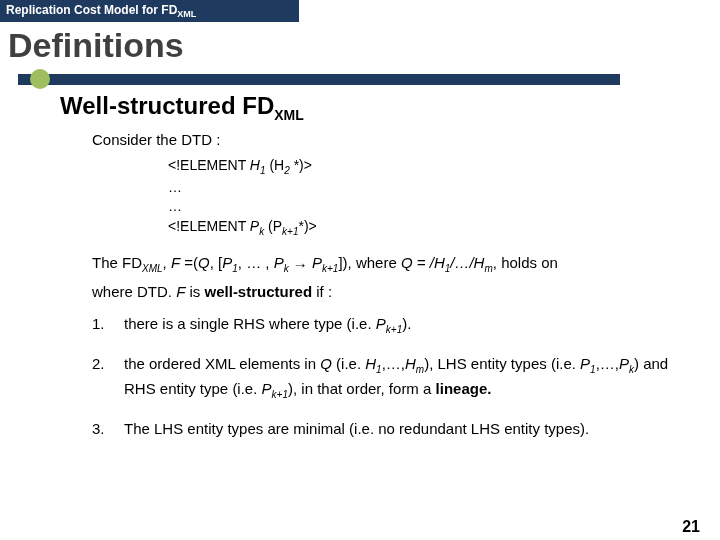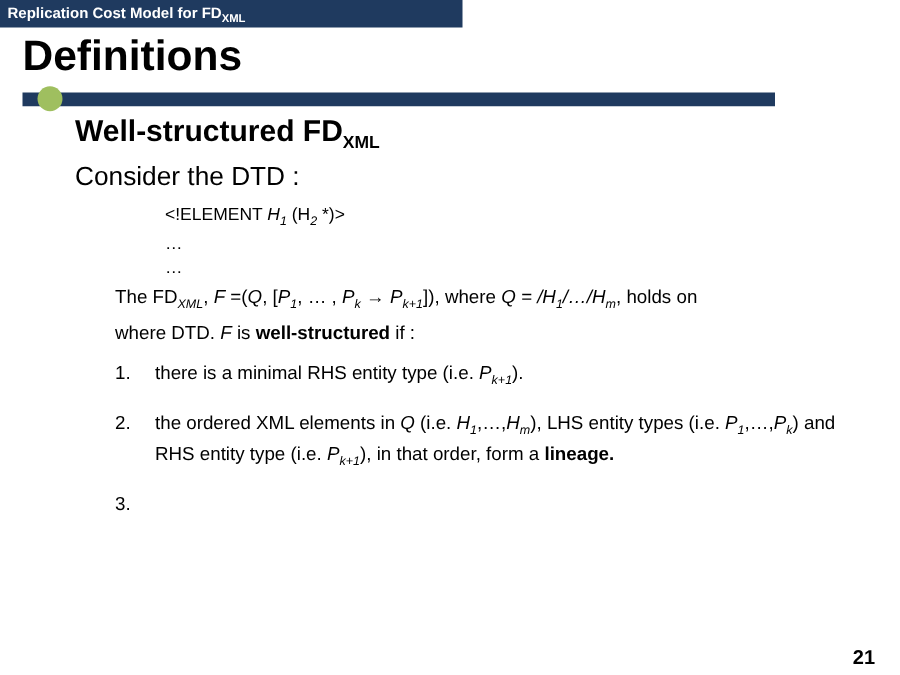--- a/index.html
+++ b/index.html
@@ -7,34 +7,34 @@
     width: 720px;
     height: 540px;
     background: #ffffff;
     font-family: Arial, Helvetica, sans-serif;
     position: relative;
     overflow: hidden;
   }
   .header-band {
     position: absolute;
     top: 0; left: 0;
-    width: 370px;
+    width: 299px;
     height: 22px;
     background: #1f3a5f;
     color: #ffffff;
     font-size: 12px;
     font-weight: bold;
     padding: 3px 6px;
   }
   .header-band sub { font-size: 9px; vertical-align: sub; }
   .title {
     position: absolute;
     top: 26px;
-    left: 18px;
-    color: #000000;
+    left: 8px;
+    color: #404040;
     font-size: 34px;
     font-weight: bold;
   }
   .title-underline {
     position: absolute;
     top: 74px;
     left: 18px;
     width: 602px;
     height: 11px;
     background: #1f3a5f;
@@ -56,34 +56,36 @@
     right: 40px;
     color: #000;
   }
   .subtitle {
     font-size: 24px;
     font-weight: bold;
     margin-bottom: 8px;
   }
   .subtitle sub { font-size: 14px; vertical-align: sub; }
   .consider {
-    font-size: 21px;
+    font-size: 15px;
+    margin-left: 32px;
     margin-bottom: 8px;
   }
   .dtd-block {
-    margin-left: 72px;
+    margin-left: 108px;
     font-size: 14px;
     line-height: 1.4;
   }
   .dtd-block span.italic { font-style: italic; }
   .dtd-block sub { font-size: 10px; vertical-align: sub; font-style: italic; }
   .body-para {
     margin-left: 32px;
     font-size: 15px;
     line-height: 1.9;
+    margin-top: 10px;
   }
   .body-para sub { font-size: 10px; vertical-align: sub; font-style: italic; }
   .body-para .italic { font-style: italic; }
   .list {
     margin-left: 32px;
     margin-top: 6px;
     font-size: 15px;
   }
   .list-item {
     display: flex;
@@ -120,40 +122,44 @@
   </div>
 
   <div class="consider">Consider the DTD :</div>
 
   <div class="dtd-block">
     <div>
       <span>&lt;!ELEMENT </span><span class="italic">H</span><sub>1</sub><span> (H</span><sub>2</sub><span> *)&gt;</span>
     </div>
     <div>…</div>
     <div>…</div>
+    <div>
+      <span>&lt;!ELEMENT </span><span class="italic">P</span><sub>k</sub><span> (P</span><sub>k+1</sub><span>*)&gt;</span>
+    </div>
   </div>
 
   <div class="body-para">
     <span>The FD</span><sub>XML</sub><span>, </span><span class="italic">F</span><span> =(</span><span class="italic">Q</span><span>, [</span><span class="italic">P</span><sub>1</sub><span>, … , </span><span class="italic">P</span><sub>k</sub><span> → </span><span class="italic">P</span><sub>k+1</sub><span>]), where </span><span class="italic">Q = /H</span><sub>1</sub><span class="italic">/…/H</span><sub>m</sub><span>, holds on</span>
     <br>
     <span>where DTD. </span><span class="italic">F</span><span> is </span><b>well-structured</b><span> if :</span>
   </div>
 
   <div class="list">
     <div class="list-item">
       <div class="list-num">1.</div>
       <div class="list-text">
-        <span>there is a minimal RHS entity type (i.e. </span><span class="italic">P</span><sub>k+1</sub><span>).</span>
+        <span>there is a single RHS where type (i.e. </span><span class="italic">P</span><sub>k+1</sub><span>).</span>
       </div>
     </div>
     <div class="list-item">
       <div class="list-num">2.</div>
       <div class="list-text">
         <span>the ordered XML elements in </span><span class="italic">Q</span><span> (i.e. </span><span class="italic">H</span><sub>1</sub><span>,…,</span><span class="italic">H</span><sub>m</sub><span>), LHS entity types (i.e. </span><span class="italic">P</span><sub>1</sub><span>,…,</span><span class="italic">P</span><sub>k</sub><span>) and RHS entity type (i.e. </span><span class="italic">P</span><sub>k+1</sub><span>), in that order, form a </span><b>lineage.</b>
       </div>
     </div>
     <div class="list-item">
       <div class="list-num">3.</div>
+      <div class="list-text">The LHS entity types are minimal (i.e. no redundant LHS entity types).</div>
     </div>
   </div>
 </div>
 
 <div class="page-num">21</div>
 
 </body></html>

